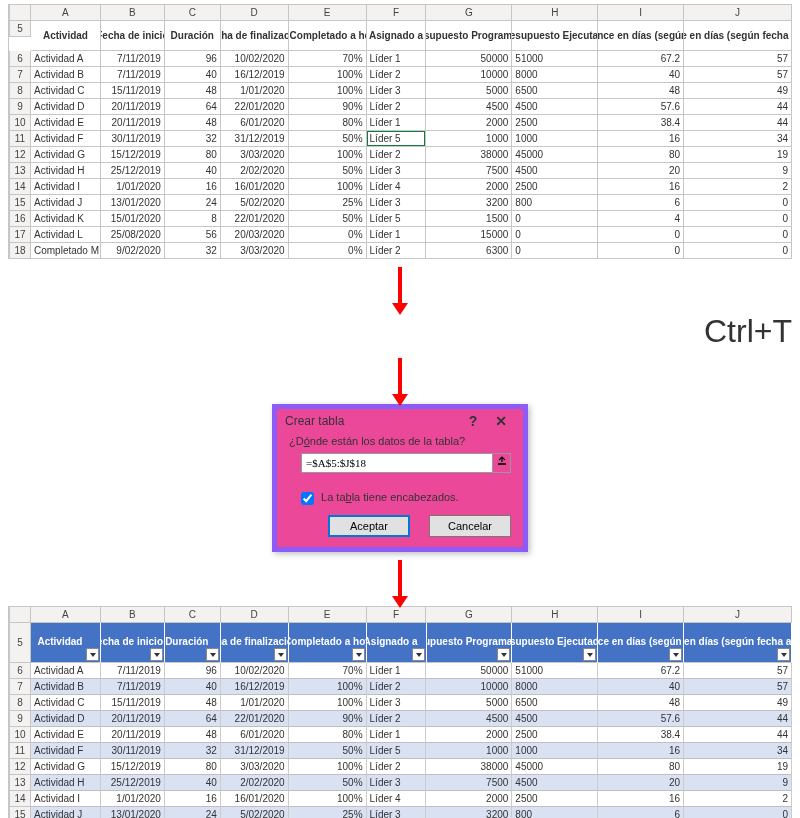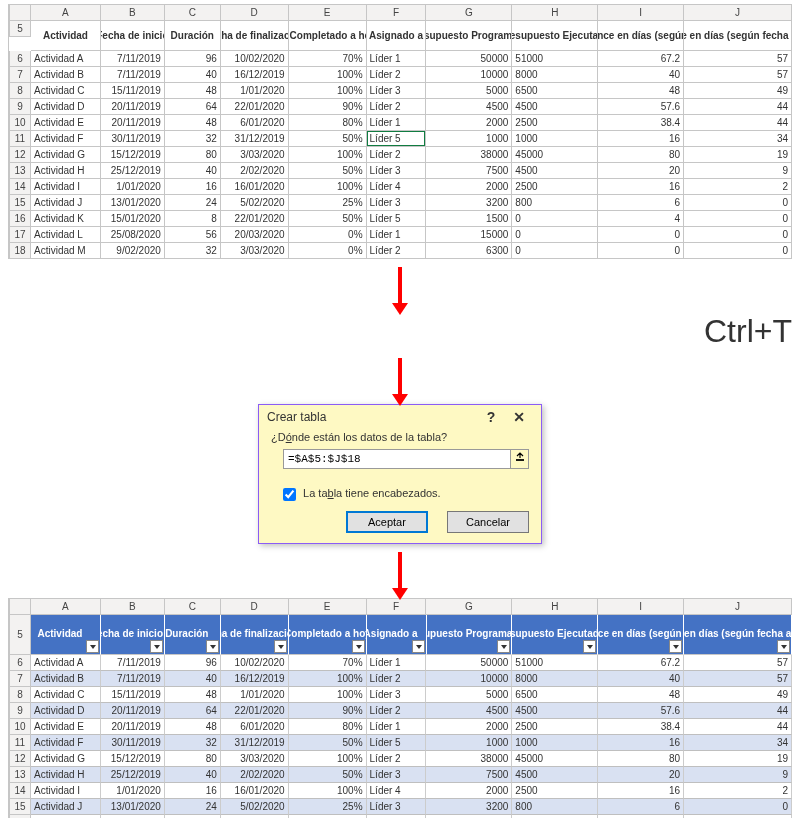--- a/index.html
+++ b/index.html
@@ -32,27 +32,27 @@
 
   .sel-outline { position: relative; }
   .sel-outline::after { content:''; position:absolute; inset:-1px; border:2px solid #107c41; pointer-events:none; }
 
   
   .arrow-down { width: 4px; height: 38px; background: red; margin: 8px auto; position: relative; }
   .arrow-down::after { content:''; position:absolute; bottom:-10px; left:-6px; width:0;height:0; border-left:8px solid transparent; border-right:8px solid transparent; border-top:12px solid red; }
   .big-text { font-size: 32px; text-align: right; font-weight: normal; font-family: Arial; margin: 6px 0; }
 
   
-  .dialog { width: 284px; margin: 0 auto; border: 1px solid #8b5cf6; background: #fef9c3; box-shadow: 2px 2px 6px rgba(0,0,0,0.25); }
+  .dialog { width: 256px; margin: 0 auto; border: 5px solid #8b5cf6; background: #ec4899; box-shadow: 2px 2px 6px rgba(0,0,0,0.25); }
   .dialog-title { display:flex; align-items:center; padding: 4px 8px 0; font-size:12px; }
   .dialog-title .tt { flex:1; }
   .dialog-title .help, .dialog-title .close { width: 28px; text-align:center; font-size:14px; font-weight: bold; line-height:16px; }
   .dialog-body { padding: 6px 12px 10px; font-size:11px; }
   .dlg-input-row { margin: 6px 0; padding-left: 12px; display:flex; }
-  .dlg-input { flex:1; border:1px solid #999; height:20px; padding:2px 4px; font-size:11px; font-family: Liberation Mono, monospace; }
+  .dlg-input { flex:1; border:1px solid #999; height:20px; padding:2px 4px; font-size:11px; font-family: Liberation Serif, serif; }
   .dlg-input-row .picker { width:18px; height:20px; border:1px solid #999; border-left:0; text-align:center; line-height:16px; }
   .chk-row { margin: 18px 0 6px; padding-left: 12px; }
   .chk-row input { vertical-align: middle; margin-right: 4px; }
   .dlg-btns { text-align: right; padding-top: 4px; }
   .dlg-btns button { width: 82px; height: 22px; background:#e1e1e1; border:1px solid #777; font-size:11px; margin-left:16px; cursor:pointer; }
   .dlg-btns .accept { border:2px solid #0078d4; }
 
   
   .fmt-head .cell { background:#4472c4; color:#fff; font-weight:bold; height:40px; text-align:center; position:relative; display:flex; align-items:center; justify-content:center; padding-right:14px; border-right:1px solid #fff; border-bottom:1px solid #c6c6c6; }
   .fmt-head .cell .dd { position:absolute; right:1px; bottom:1px; width:13px; height:13px; background:#fff; border:1px solid #888; }
@@ -244,21 +244,21 @@
           <div class="cell cD">20/03/2020</div>
           <div class="cell cE">0%</div>
           <div class="cell cF">Líder 1</div>
           <div class="cell cG">15000</div>
           <div class="cell cH">0</div>
           <div class="cell cI">0</div>
           <div class="cell cJ">0</div>
         </div>
         <div class="row">
           <div class="rowhdr">18</div>
-          <div class="cell cA">Actividad M</div>
+          <div class="cell cA">Completado M</div>
           <div class="cell cB">9/02/2020</div>
           <div class="cell cC">32</div>
           <div class="cell cD">3/03/2020</div>
           <div class="cell cE">0%</div>
           <div class="cell cF">Líder 2</div>
           <div class="cell cG">6300</div>
           <div class="cell cH">0</div>
           <div class="cell cI">0</div>
           <div class="cell cJ">0</div>
         </div>

